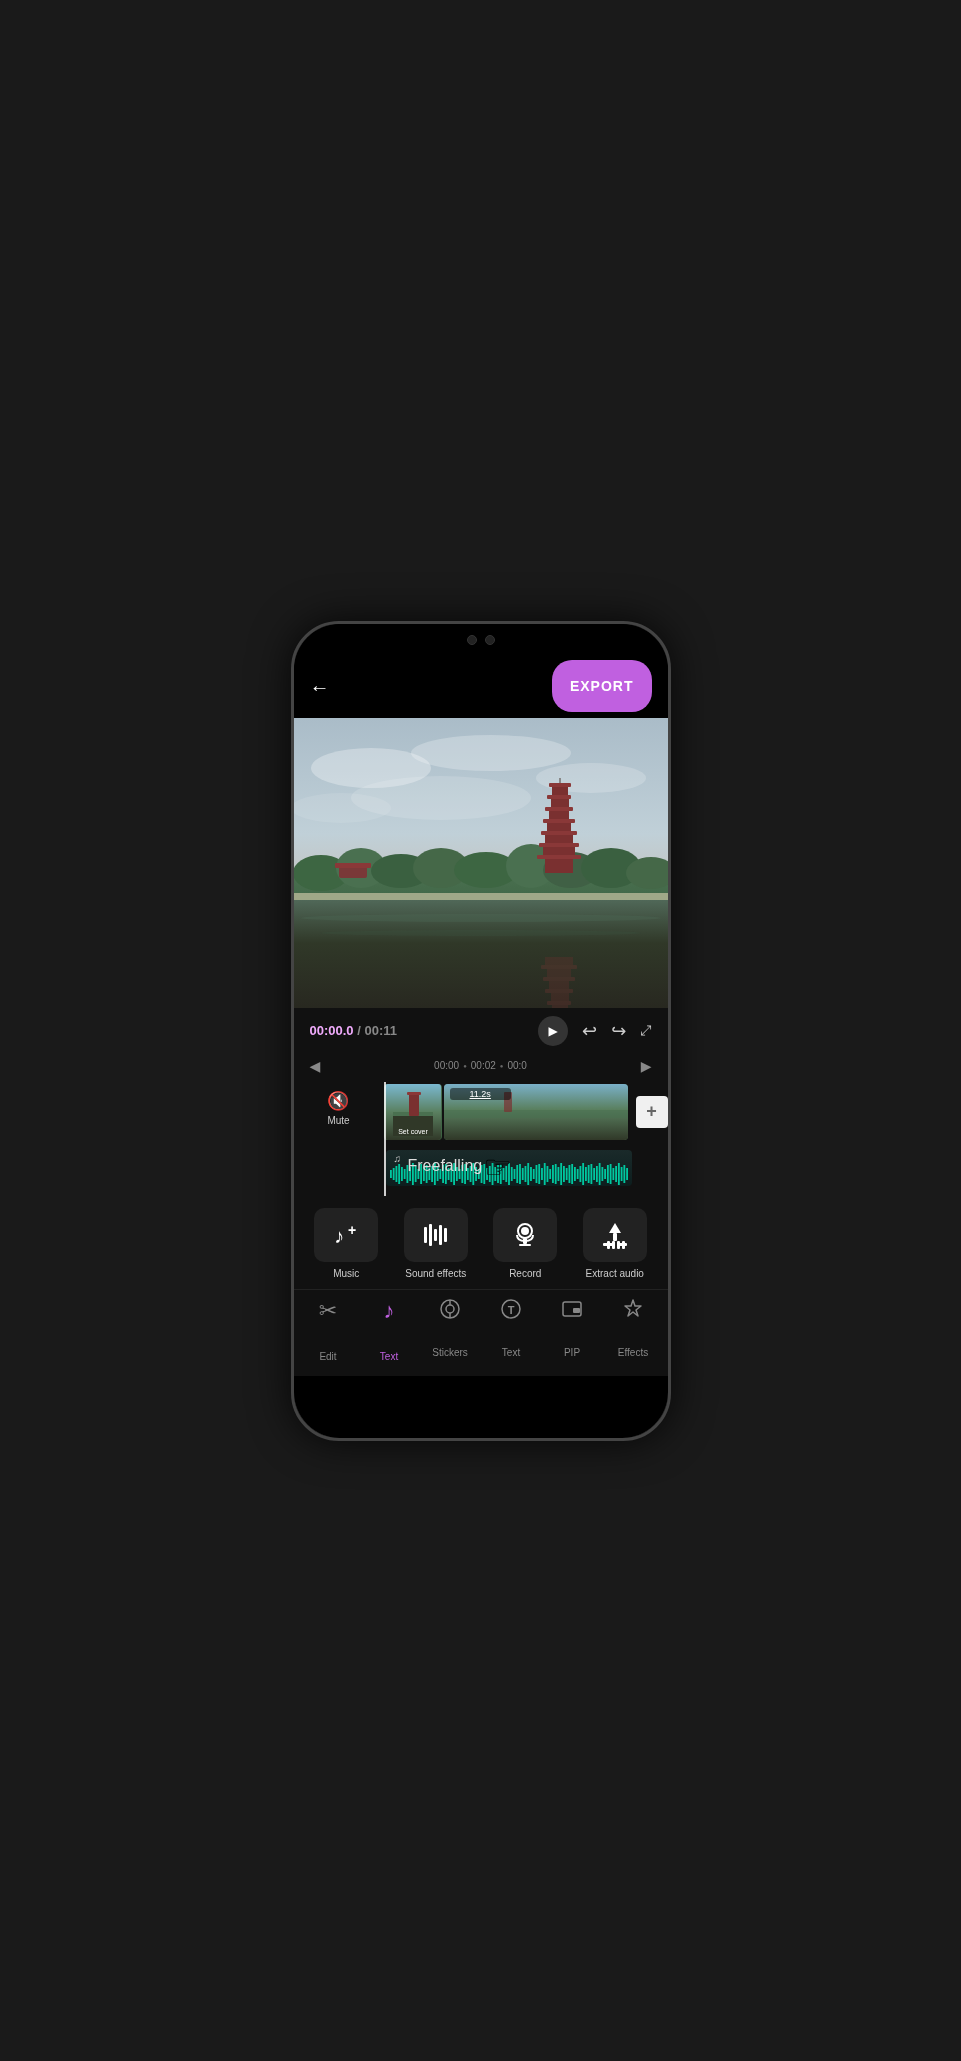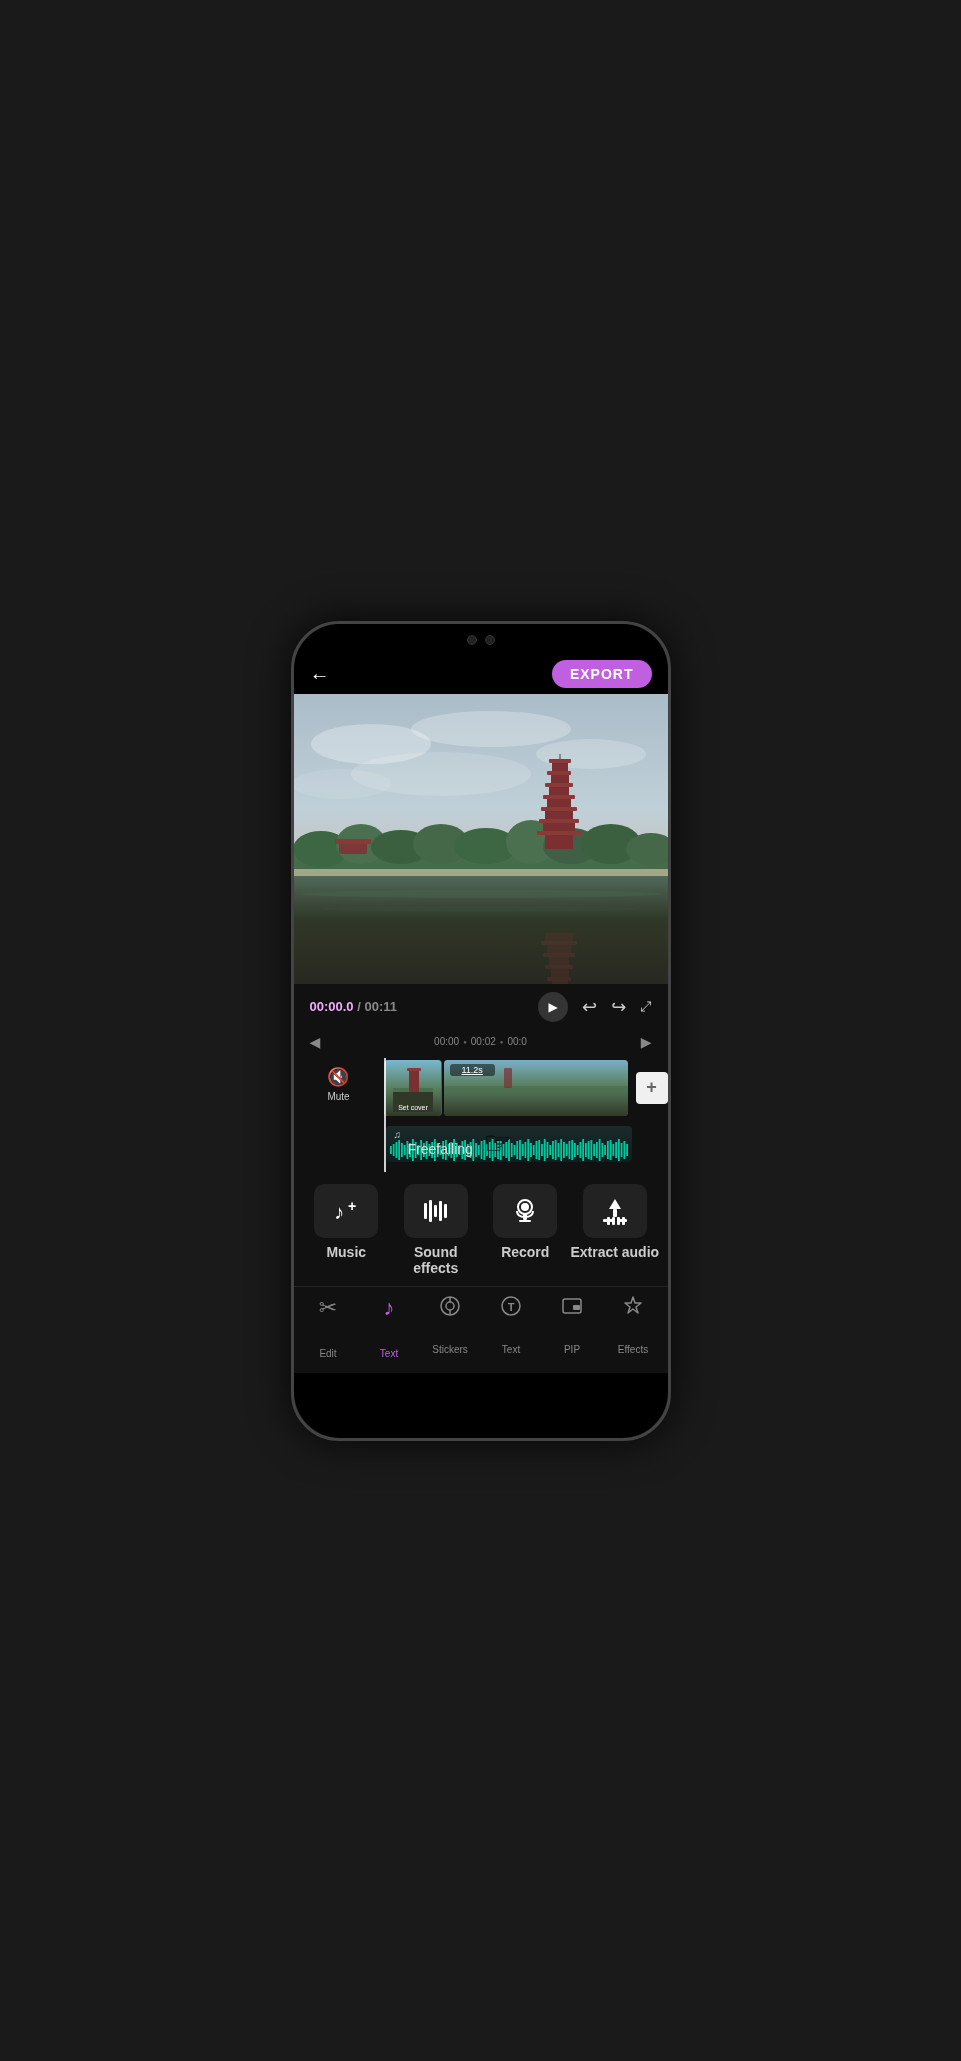--- a/index.html
+++ b/index.html
@@ -68,21 +68,21 @@
     .back-icon {
       color: #fff;
       font-size: 20px;
       cursor: pointer;
     }
     .export-btn {
       background: #c060e0;
       color: #fff;
       font-size: 14px;
       font-weight: bold;
-      padding: 6px 18px;
+      padding: 18px 18px;
       border-radius: 20px;
       letter-spacing: 1px;
     }
 
     
     .video-preview {
       flex: 0 0 auto;
       width: 100%;
       height: 290px;
       background: linear-gradient(180deg, #b0c8d8 0%, #8eb0c8 20%, #a8c4d8 35%, #5a8060 55%, #3a6040 65%, #3a6040 70%, #3a6040 75%, #2a4835 80%, #303830 85%, #282820 90%, #282820 100%);
@@ -223,21 +223,21 @@
       display: flex;
       align-items: center;
     }
     .video-strip-label {
       position: absolute;
       top: 4px;
       left: 6px;
       background: rgba(0,0,0,0.5);
       color: #fff;
       font-size: 9px;
-      padding: 1px 12px;
+      padding: 1px 20px;
       border-radius: 3px;
       text-decoration: underline;
     }
     .add-clip-btn {
       width: 32px;
       height: 32px;
       background: #f0f0f0;
       border-radius: 4px;
       display: flex;
       align-items: center;
@@ -290,23 +290,22 @@
       background: #222;
       border-radius: 10px;
       display: flex;
       align-items: center;
       justify-content: center;
       color: #fff;
       font-size: 22px;
     }
     .tool-label {
       color: #ccc;
-      font-size: 14px;
+      font-size: 10px;
       text-align: center;
-      font-weight: bold;
     }
 
     
     .bottom-nav {
       background: #111;
       display: flex;
       align-items: flex-start;
       justify-content: space-around;
       padding: 8px 4px 14px;
       border-top: 1px solid #222;
@@ -518,21 +517,21 @@
           </div>
 
           <div class="add-clip-btn">
             <span style="color:#666; font-weight:bold;">+</span>
           </div>
         </div>
 
         <div class="audio-track" style="position:relative; height:45px; margin-top:4px;">
           <div class="audio-waveform" style="width:calc(100% - 36px); position:relative;">
             <span style="position:absolute;top:3px;left:8px;color:#ccc;font-size:10px;">♫</span>
-            <span style="position:absolute;top:15px;left:22px;color:#ddd;font-size:14px;">Freefalling</span>
+            <span style="position:absolute;top:7px;left:22px;color:#ddd;font-size:16px;">Freefalling</span>
 
             <svg width="100%" height="28" viewBox="0 0 260 28" preserveAspectRatio="none" style="margin-top:12px;">
               <defs>
                 <linearGradient id="waveGrad" x1="0" y1="0" x2="1" y2="0">
                   <stop offset="0%" stop-color="#00c8a0"></stop>
                   <stop offset="80%" stop-color="#00c8a0"></stop>
                   <stop offset="100%" stop-color="#00e8c0"></stop>
                 </linearGradient>
               </defs>
 

